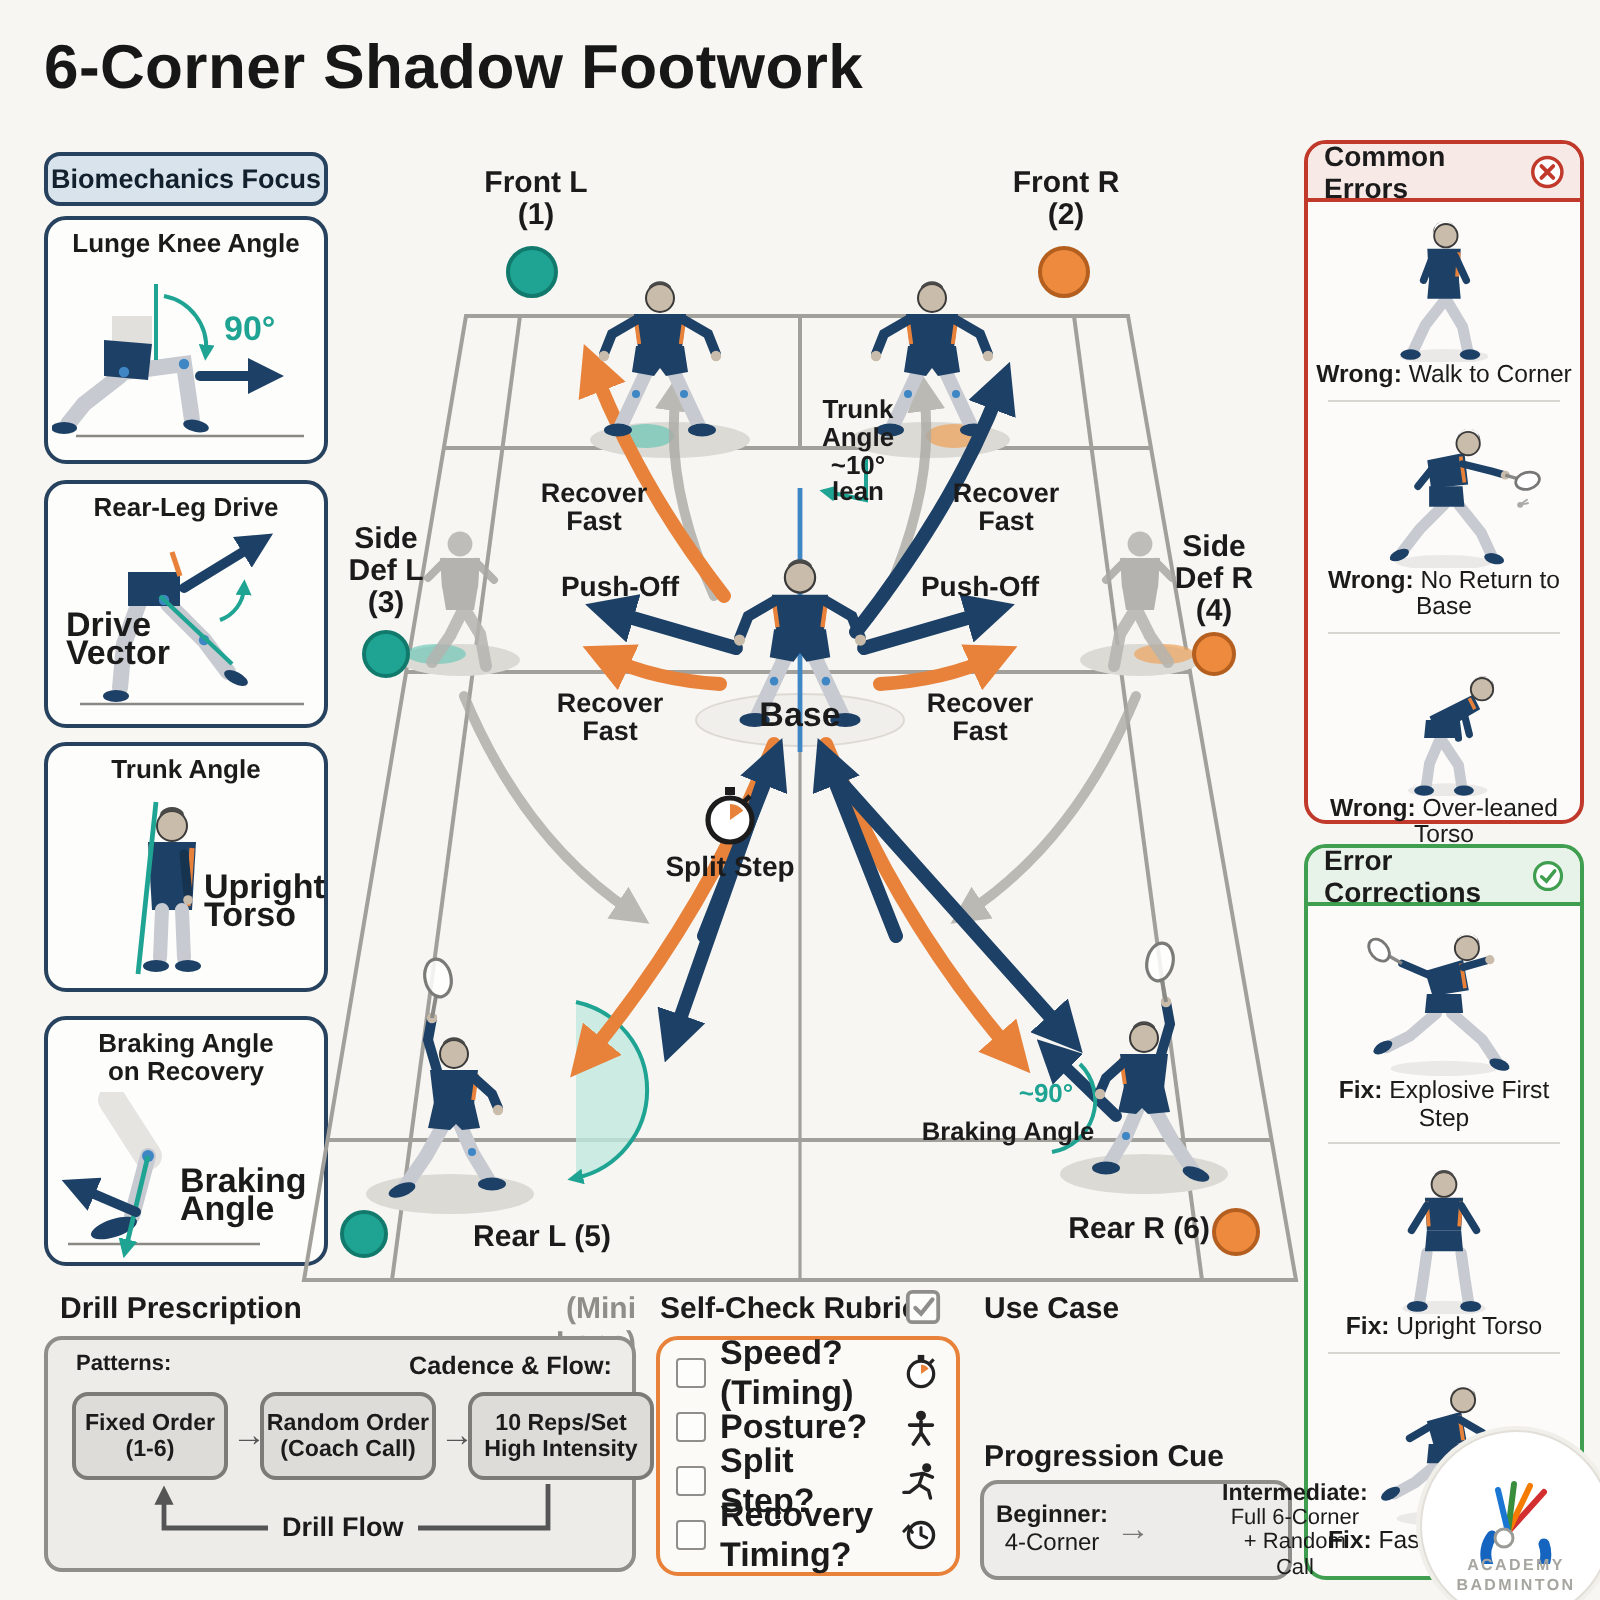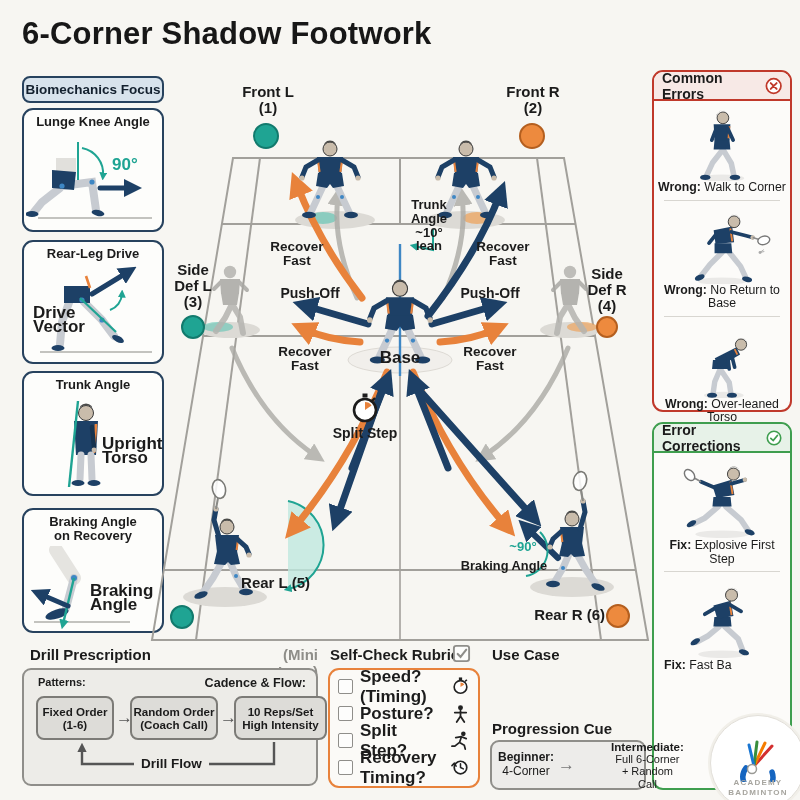--- a/index.html
+++ b/index.html
@@ -286,21 +286,21 @@
 <div class="abs clab f15" style="left:153px;top:262px;width:80px;">
   <span>Side</span>
       <span>Def L</span>
       <span>(3)</span>
     </div>
 <div class="abs clab f15" style="left:567px;top:266px;width:80px;">
   <span>Side</span>
       <span>Def R</span>
       <span>(4)</span>
     </div>
-<div class="abs clab f15" style="left:200px;top:575px;width:110px;text-align:right;">Rear L (5)</div>
+<div class="abs clab f15" style="left:200px;top:611px;width:110px;text-align:center;padding-left:16px;">Rear L (5)</div>
 <div class="abs clab f15" style="left:500px;top:607px;width:105px;text-align:right;">Rear R (6)</div>
 
 <div class="abs clab f13" style="left:257px;top:240px;width:80px;">
   <span>Recover</span>
       <span>Fast</span>
     </div>
 <div class="abs clab f13" style="left:463px;top:240px;width:80px;">
   <span>Recover</span>
       <span>Fast</span>
     </div>
@@ -409,20 +409,36 @@
       <path d="M-10,-50 L10,-56 L13,-40 L-6,-37 Z" fill="#1d4066"></path>
       <path d="M9,-54 L11,-41" stroke="#e8823b" stroke-width="2"></path>
       <path d="M10,-52 L24,-56 M-8,-48 L-22,-54" stroke="#1d4066" stroke-width="4" fill="none" stroke-linecap="round"></path>
       <circle cx="24" cy="-56" r="2.4" fill="#c9bcab"></circle>
       <path d="M-22,-54 L-29,-58" stroke="#888" stroke-width="1.8"></path>
       <ellipse cx="-34" cy="-61" rx="4.5" ry="6.5" fill="#fff" stroke="#777" stroke-width="1.5" transform="rotate(-40 -34 -61)"></ellipse>
       <circle cx="12" cy="-62" r="6.3" fill="#c9bcab" stroke="#3a3a3a" stroke-width="1"></circle>
       <path d="M6,-63.5 a6.3,6.3 0 0 1 12.6,0 l-1.4,-4 a6.3,6.3 0 0 0 -9.8,0 z" fill="#4a4a48"></path>
     </svg>
     <div class="cap"><b class="pfx">Fix:</b><span> Explosive First Step</span></div>
+    <div class="divider"></div>
+  </div>
+  <div class="rp-item">
+    <svg width="110" height="80" viewBox="-50 -80 100 84" style="margin:0 auto;">
+      <ellipse cx="0" cy="1" rx="22" ry="4" fill="#000" opacity=".07"></ellipse>
+      <path d="M-9,-28 L-11,-14 L-13,-1 M9,-28 L11,-14 L13,-1" stroke="#c7cbd1" stroke-width="6" fill="none" stroke-linecap="round"></path>
+      <ellipse cx="-14" cy="0" rx="5.5" ry="2.8" fill="#1d4066"></ellipse>
+          <ellipse cx="14" cy="0" rx="5.5" ry="2.8" fill="#1d4066"></ellipse>
+      <path d="M-9,-40 h18 l1,11 h-20 z" fill="#1d4066"></path>
+      <path d="M-10,-57 h20 l-1,17 h-18 z" fill="#1d4066"></path>
+      <path d="M-9,-55 L-8,-42 M9,-55 L8,-42" stroke="#e8823b" stroke-width="2"></path>
+      <path d="M-9,-53 L-17,-40 M9,-53 L17,-40" stroke="#1d4066" stroke-width="4" fill="none" stroke-linecap="round"></path>
+      <circle cx="0" cy="-64" r="6.5" fill="#c9bcab" stroke="#3a3a3a" stroke-width="1"></circle>
+      <path d="M-6.2,-65.5 a6.5,6.5 0 0 1 12.4,0 l-1.4,-4 a6.5,6.5 0 0 0 -9.6,0 z" fill="#4a4a48"></path>
+    </svg>
+    <div class="cap"><b class="pfx">Fix:</b><span> Upright Torso</span></div>
     <div class="divider"></div>
   </div>
   <div class="rp-item">
     <svg width="116" height="82" viewBox="-54 -80 108 86" style="margin:0 auto;">
       <ellipse cx="0" cy="1" rx="25" ry="4" fill="#000" opacity=".07"></ellipse>
       <path d="M3,-28 L17,-15 L22,-2 M-3,-28 L-15,-18 L-26,-12" stroke="#c7cbd1" stroke-width="6" fill="none" stroke-linecap="round"></path>
       <ellipse cx="23" cy="-1" rx="5.5" ry="2.8" fill="#1d4066" transform="rotate(16 23 -1)"></ellipse>
       <ellipse cx="-28" cy="-12" rx="5.5" ry="2.8" fill="#1d4066" transform="rotate(-30 -28 -12)"></ellipse>
       <path d="M-8,-38 h17 l1,10 h-19 z" fill="#1d4066"></path>
       <path d="M-9,-50 L9,-55 L12,-39 L-5,-36 Z" fill="#1d4066"></path>

